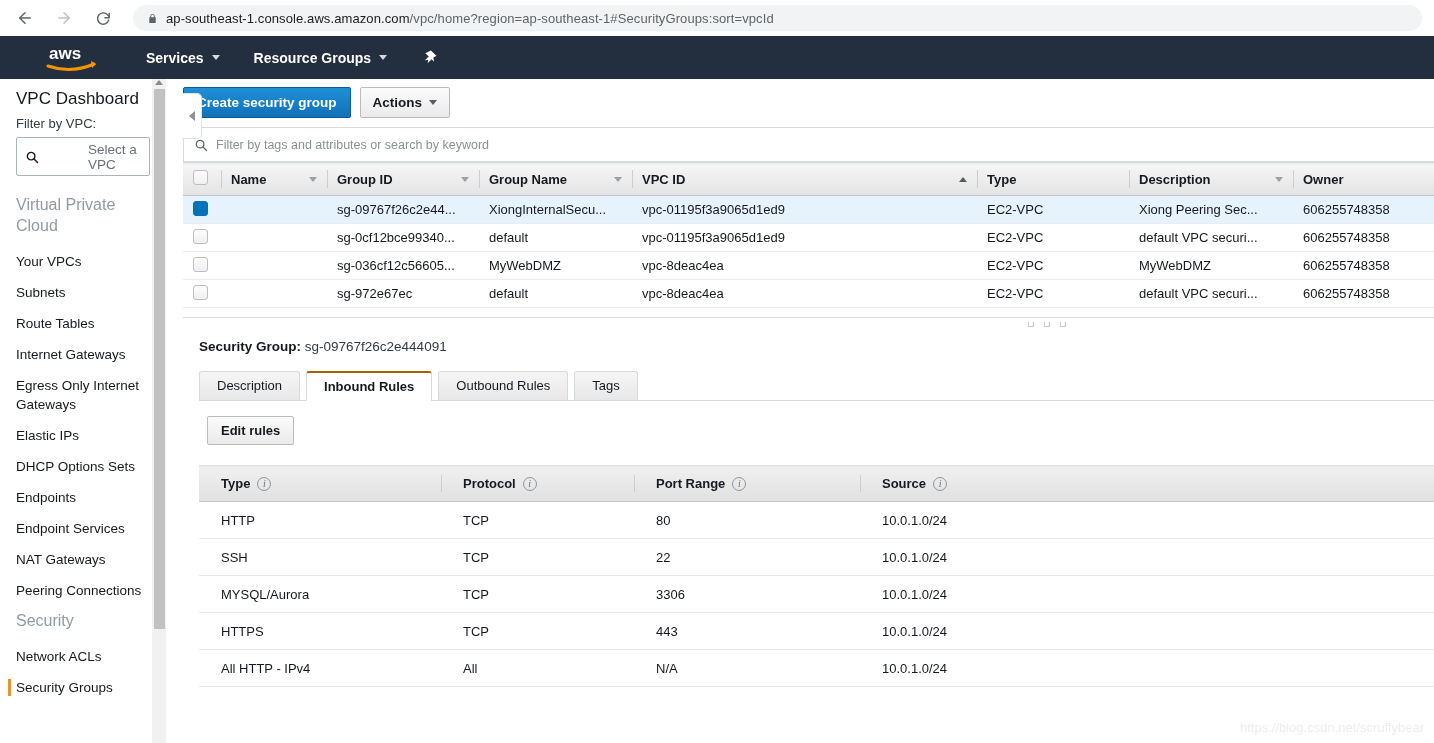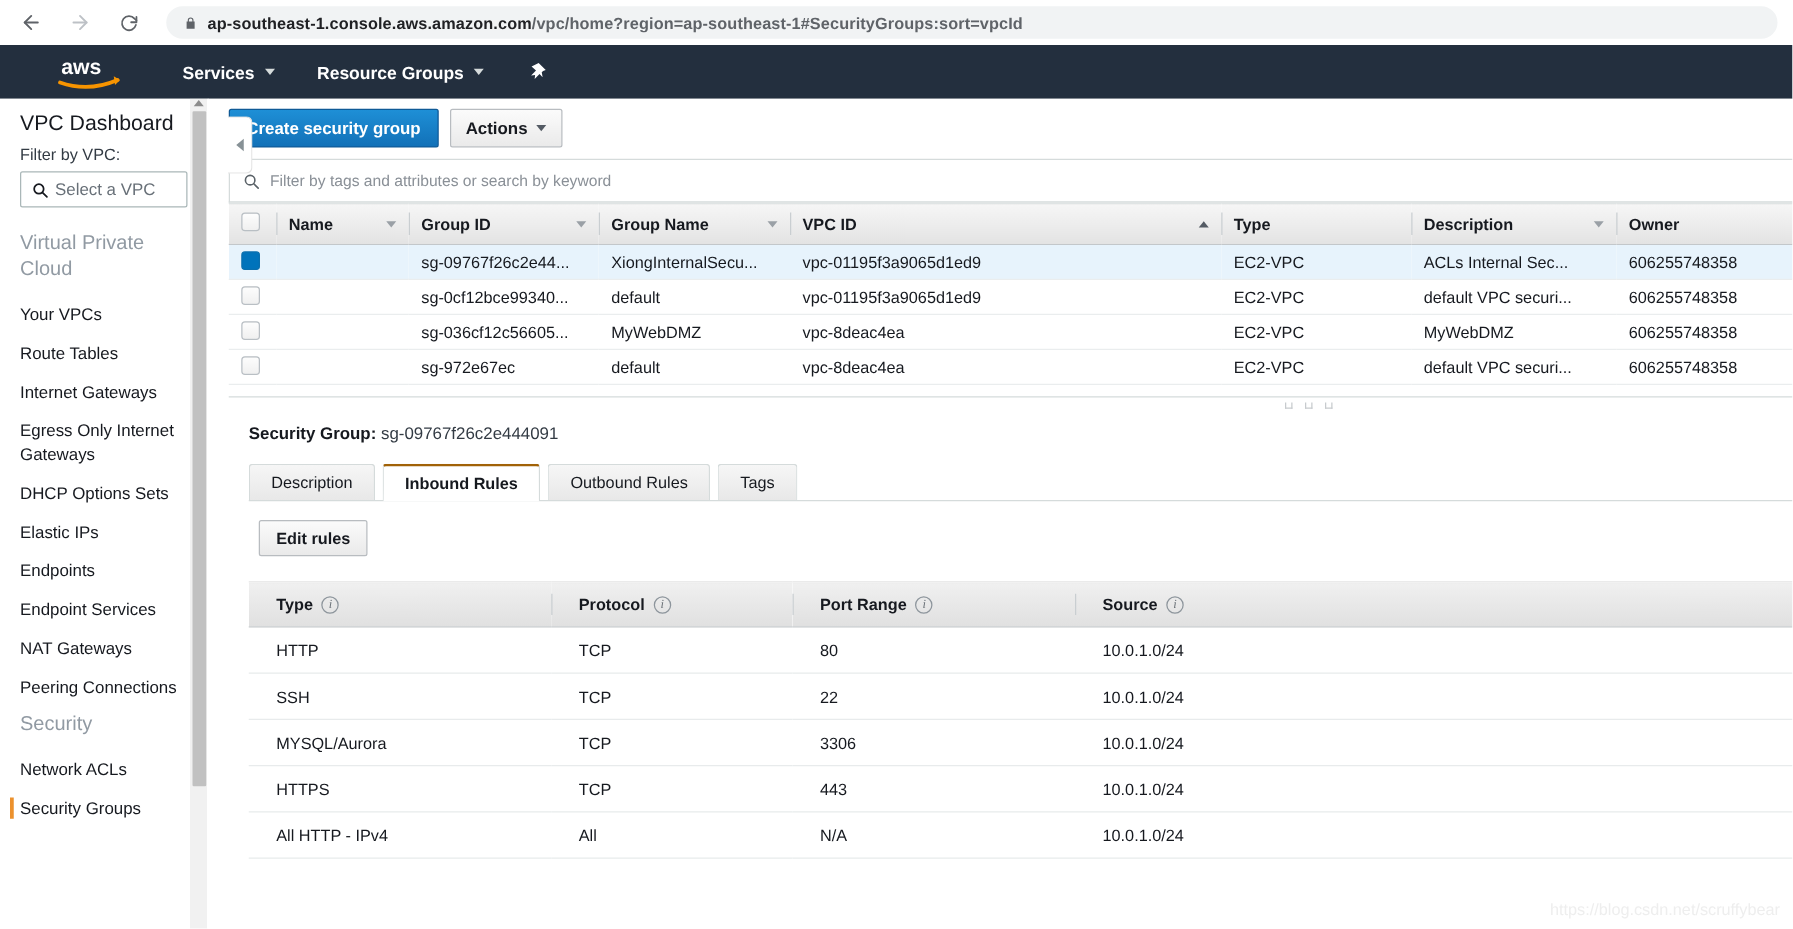--- a/index.html
+++ b/index.html
@@ -13,21 +13,20 @@
   }
 
   
   #browser-chrome {
     height: 36px;
     background: #ffffff;
     display: flex;
     align-items: center;
     padding: 0 10px;
     gap: 9px;
-    font-weight: bold;
   }
   .nav-btn {
     width: 30px; height: 30px;
     display: flex; align-items: center; justify-content: center;
     border-radius: 50%;
     color: #5f6368;
     flex: 0 0 auto;
   }
   .nav-btn.disabled { color: #bdc1c6; }
   .nav-btn svg { display: block; }
@@ -109,27 +108,28 @@
     white-space: nowrap;
   }
   #filter-label {
     font-size: 13px;
     color: #333b44;
     padding: 0 16px;
     margin-bottom: 6px;
   }
   #vpc-select {
     margin: 0 16px 18px 16px;
-    height: 29px;
+    height: 39px;
     border: 1px solid #aab7b8;
     border-radius: 2px;
     display: flex;
     align-items: center;
     padding: 0 8px;
     background: #fff;
+    gap: 44px;
   }
   #vpc-select .mag { margin-right: 5px; display: flex; }
   #vpc-select .ph { font-size: 13.5px; color: #687078; }
   .side-group {
     font-size: 16px;
     color: #919aa3;
     padding: 0 16px;
     line-height: 21px;
     margin-bottom: 10px;
     margin-top: 4px;
@@ -514,25 +514,26 @@
         <svg width="14" height="14" viewBox="0 0 24 24" fill="none" stroke="#16191f" stroke-width="2.4">
             <circle cx="10.5" cy="10.5" r="6.5"></circle>
             <line x1="15.5" y1="15.5" x2="21.5" y2="21.5" stroke-linecap="round"></line>
           </svg>
       </span>
       <span class="ph">Select a VPC</span>
     </div>
 
     <div class="side-group">Virtual Private Cloud</div>
     <div class="side-link">Your VPCs</div>
+    <div class="side-link">Subnets</div>
     <div class="side-link">Route Tables</div>
     <div class="side-link">Internet Gateways</div>
     <div class="side-link">Egress Only Internet Gateways</div>
+    <div class="side-link">Elastic IPs</div>
     <div class="side-link">DHCP Options Sets</div>
-    <div class="side-link">Elastic IPs</div>
     <div class="side-link">Endpoints</div>
     <div class="side-link">Endpoint Services</div>
     <div class="side-link">NAT Gateways</div>
     <div class="side-link">Peering Connections</div>
 
     <div class="side-group">Security</div>
     <div class="side-link">Network ACLs</div>
     <div class="side-link active">Security Groups</div>
 
     <div id="sidebar-scrollbar">
@@ -589,21 +590,21 @@
         </tr>
       </thead>
       <tbody>
         <tr class="selected">
           <td><span class="cb checked"></span></td>
           <td></td>
           <td>sg-09767f26c2e44...</td>
           <td>XiongInternalSecu...</td>
           <td>vpc-01195f3a9065d1ed9</td>
           <td>EC2-VPC</td>
-          <td>ACLs Internal Sec...</td>
+          <td>Xiong Peering Sec...</td>
           <td>606255748358</td>
         </tr>
         <tr>
           <td><span class="cb"></span></td>
           <td></td>
           <td>sg-0cf12bce99340...</td>
           <td>default</td>
           <td>vpc-01195f3a9065d1ed9</td>
           <td>EC2-VPC</td>
           <td>default VPC securi...</td>

